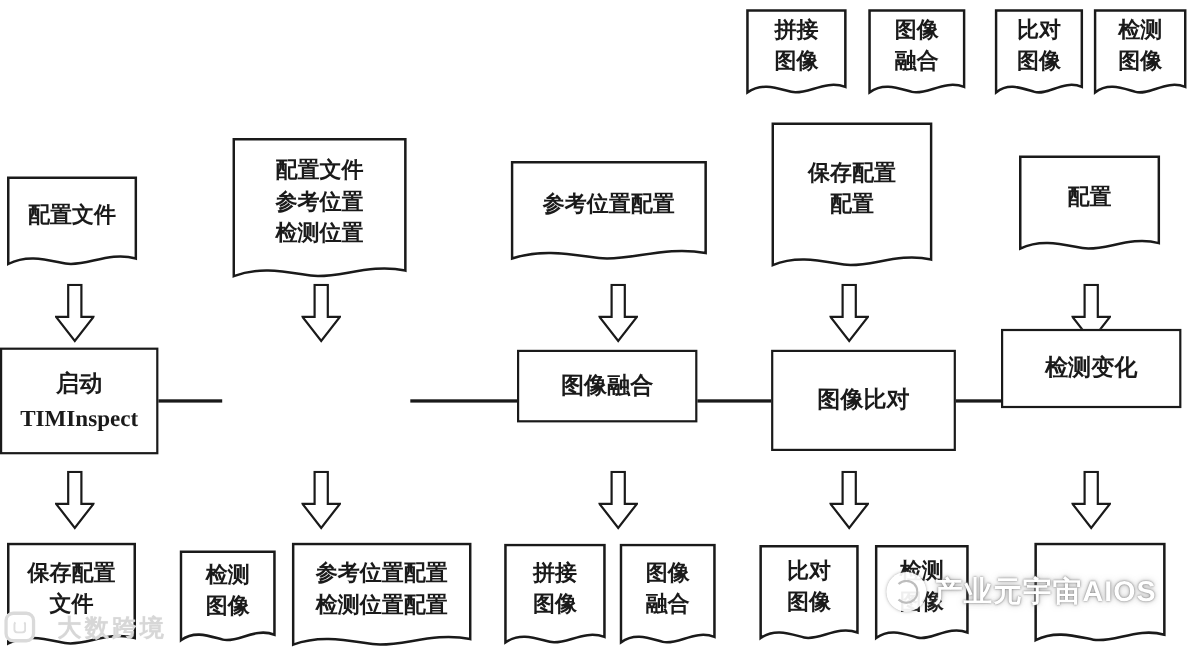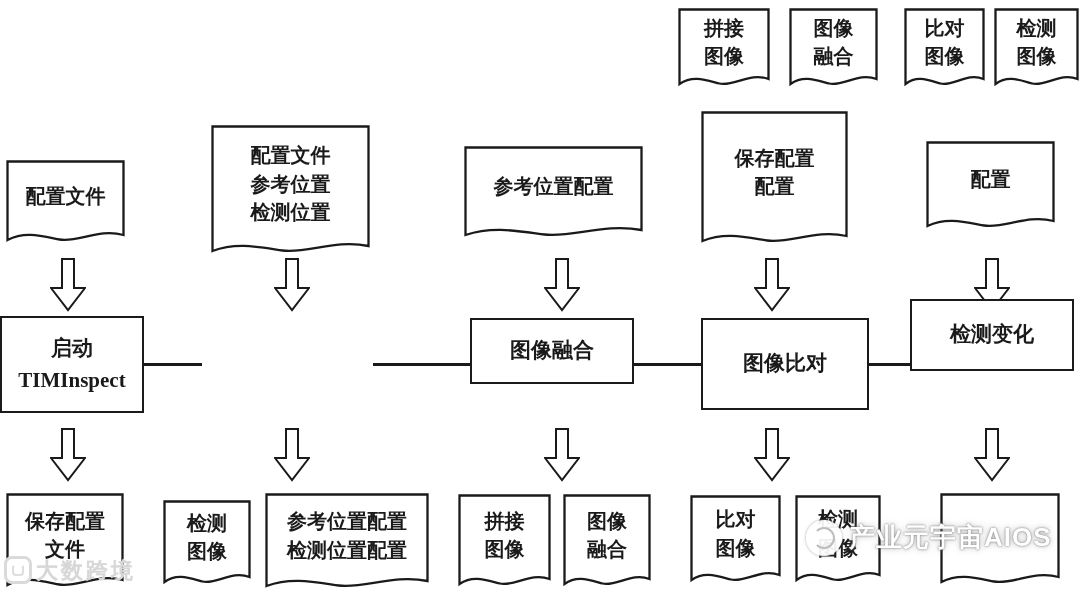--- a/index.html
+++ b/index.html
@@ -35,21 +35,21 @@
   
   .hline { position:absolute; height:2.5px; background:#1a1a1a; top:363px; }
 
   
   .arrow { position:absolute; width:36px; height:54px; }
   .arrow svg { width:100%; height:100%; display:block; }
   .arrow polygon { fill:#ffffff; stroke:#1a1a1a; stroke-width:2; stroke-linejoin:miter; }
 
   
   .wm { position:absolute; display:flex; align-items:flex-start; z-index:6; }
-  .wm-left { left:4px; top:556px; gap:4px; }
+  .wm-left { left:4px; top:556px; gap:20px; }
   .wm-left-logo {
     width:28px; height:28px; box-sizing:border-box;
     border:3px solid #dadada; border-radius:8px; background:#ffffff;
     position:relative; flex:0 0 auto;
   }
   .wm-left-logo::before {
     content:""; position:absolute; inset:5px;
     border:2.5px solid #dedede; border-radius:4px; border-top-color:transparent;
   }
   .wm-left-text {

